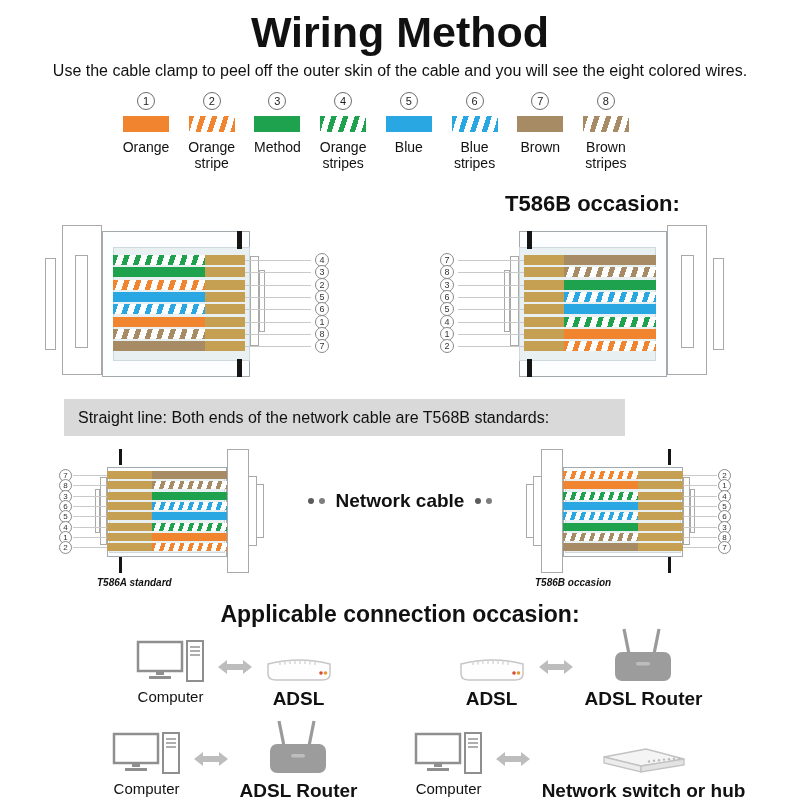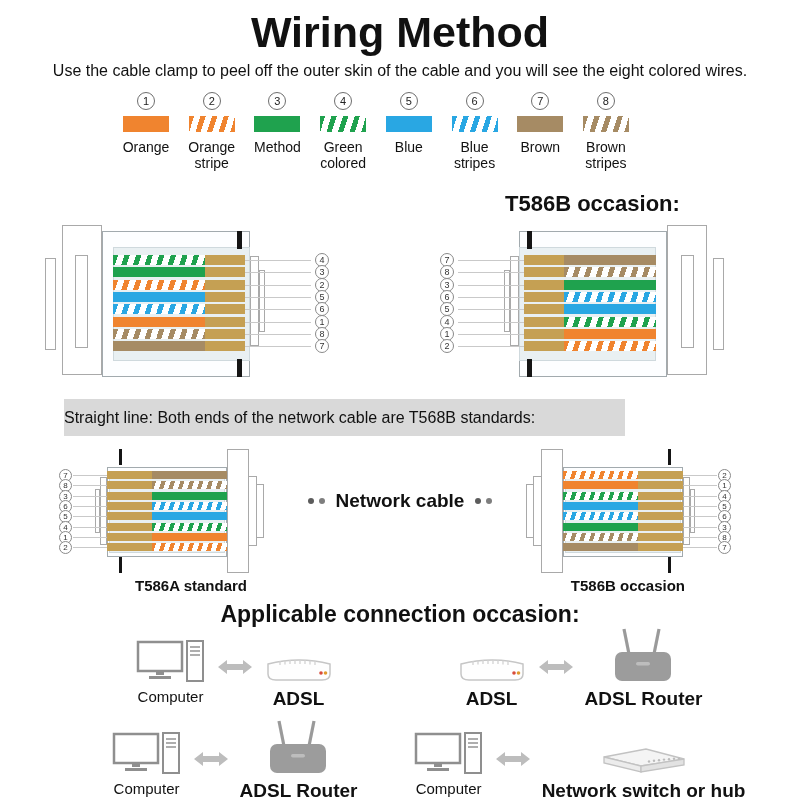--- a/index.html
+++ b/index.html
@@ -22,24 +22,24 @@
   .shape{position:absolute;box-sizing:border-box;}
   .sh-outline{border:1px solid #a9a9a9;background:#fff;}
   .sh-bodyO{border:1px solid #a2aaae;background:#fdfeff;}
   .sh-bodyI{background:#e9f0f2;border:1px solid #cfd9dd;}
   .sh-nose{border:1px solid #a9a9a9;background:#fff;}
   .sh-tick{background:#151515;}
   .wire,.gold{position:absolute;}
   .leader{position:absolute;height:1px;background:#c9c9c9;}
   .wcirc{position:absolute;border:1px solid #8a8a8a;border-radius:50%;background:#fff;
          text-align:center;color:#333;}
-  .mid-label{font-size:15px;font-weight:700;text-align:right;}
+  .mid-label{font-size:10px;font-weight:700;text-align:left;font-style:italic;}
   
   .graybar{left:64px;top:399px;width:561px;height:37px;background:#d9d9d9;
-           font-size:16px;line-height:37px;box-sizing:border-box;}
+           font-size:16px;line-height:37px;padding-left:14px;box-sizing:border-box;}
   
   .netcable{left:280px;top:490px;width:240px;display:flex;align-items:center;justify-content:center;
             gap:11px;font-size:19px;font-weight:600;}
   .dotpair{display:flex;gap:5px;}
   .dot{width:6px;height:6px;border-radius:50%;background:#5c5c5c;}
   .dot.d2{background:#7e7e7e;}
   
   .app-heading{top:601px;left:0;width:100%;text-align:center;font-size:23px;font-weight:600;}
   .occasions{left:62px;top:626px;width:690px;display:grid;grid-template-columns:1fr 1fr;row-gap:6px;}
   .pair{display:flex;align-items:flex-start;justify-content:center;gap:12px;height:86px;}
@@ -68,21 +68,21 @@
         <div class="lg-label">Orange stripe</div>
       </div>
       <div class="lg-item">
         <div class="numcirc">3</div>
         <div class="swatch" style="background: rgb(31, 162, 78);"></div>
         <div class="lg-label">Method</div>
       </div>
       <div class="lg-item">
         <div class="numcirc">4</div>
         <div class="swatch" style="background: repeating-linear-gradient(108deg, rgb(31, 162, 78) 0px, rgb(31, 162, 78) 5px, rgb(255, 255, 255) 5px, rgb(255, 255, 255) 11px);"></div>
-        <div class="lg-label">Green colored</div>
+        <div class="lg-label">Orange stripes</div>
       </div>
       <div class="lg-item">
         <div class="numcirc">5</div>
         <div class="swatch" style="background: rgb(41, 167, 227);"></div>
         <div class="lg-label">Blue</div>
       </div>
       <div class="lg-item">
         <div class="numcirc">6</div>
         <div class="swatch" style="background: repeating-linear-gradient(108deg, rgb(41, 167, 227) 0px, rgb(41, 167, 227) 5px, rgb(255, 255, 255) 5px, rgb(255, 255, 255) 11px);"></div>
         <div class="lg-label">Blue stripes</div>

